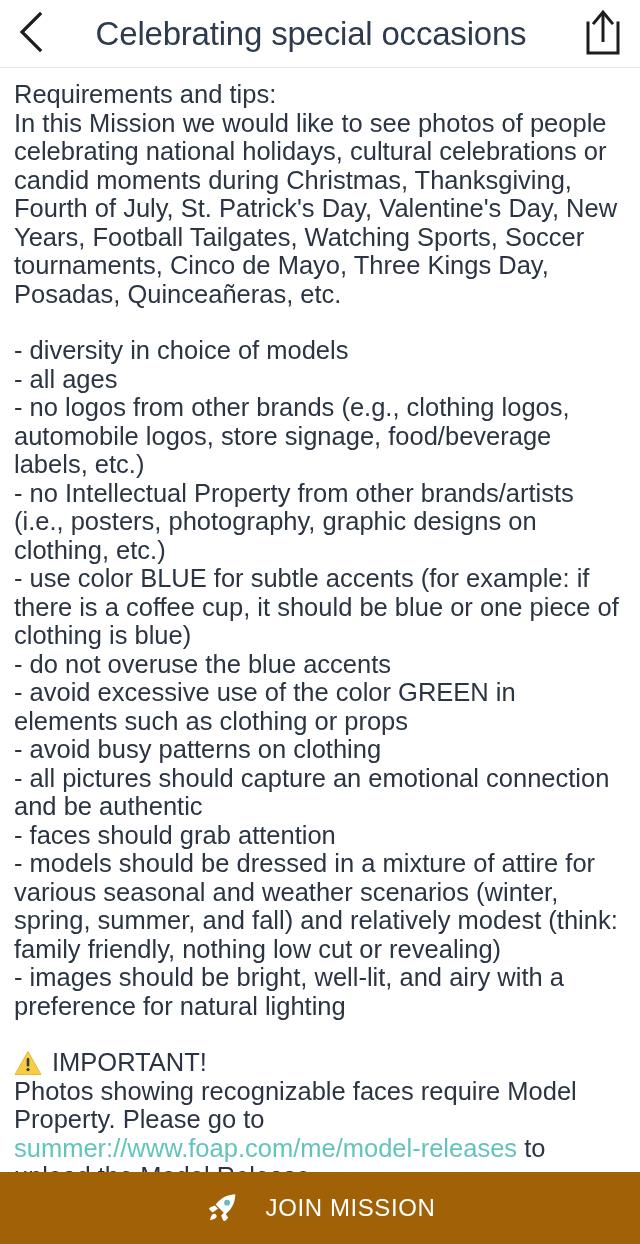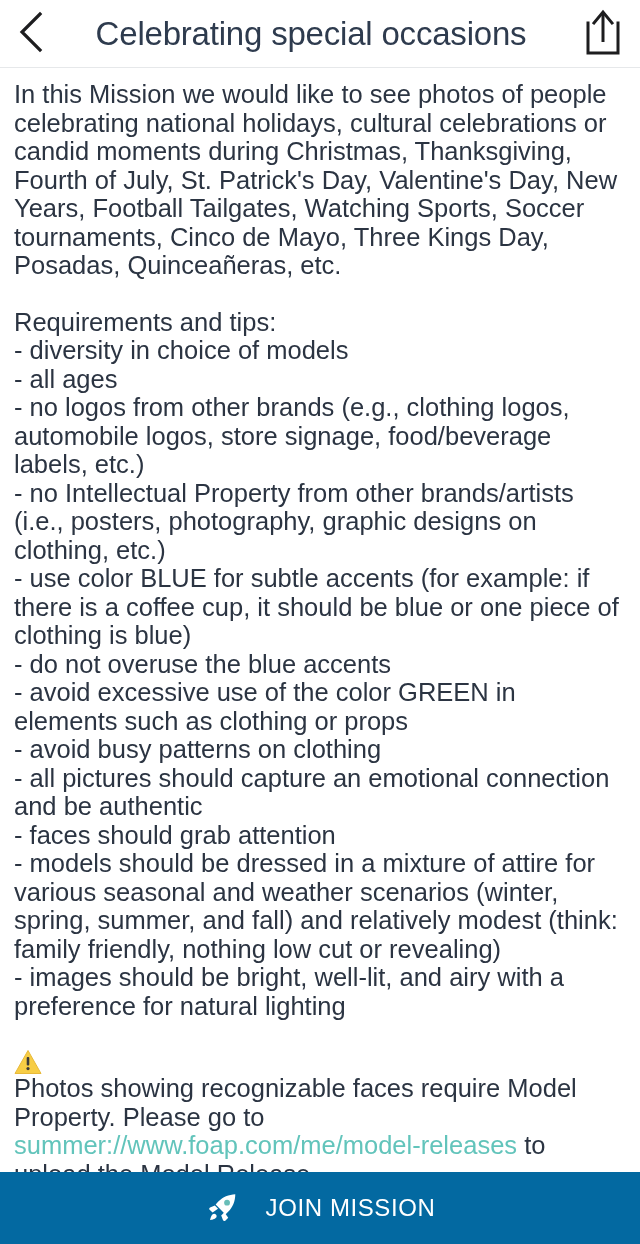--- a/index.html
+++ b/index.html
@@ -99,21 +99,21 @@
     cursor: pointer;
   }
 
   
   .join-bar {
     position: absolute;
     left: 0;
     bottom: 0;
     width: 640px;
     height: 72px;
-    background: #0369a1;
+    background: #a16207;
     display: flex;
     align-items: center;
     justify-content: center;
     gap: 27px;
     cursor: pointer;
   }
   .rocket-icon {
     width: 34px;
     height: 34px;
     display: block;
@@ -145,23 +145,23 @@
         <path d="M6,15 L6,45 L36,45 L36,15" fill="none" stroke="#1d1d1f" stroke-width="3" stroke-linecap="square"></path>
         <line x1="21" y1="5" x2="21" y2="34" stroke="#1d1d1f" stroke-width="3"></line>
         <polyline points="12,15 21,4 30,15" fill="none" stroke="#1d1d1f" stroke-width="3" stroke-linecap="square" stroke-linejoin="miter"></polyline>
       </svg>
     </span>
   </div>
 </div>
 
 <div class="content">
 
+  <p class="para">Requirements and tips:</p>
+
   <p class="para spacer-below">In this Mission we would like to see photos of people celebrating national holidays, cultural celebrations or candid moments during Christmas, Thanksgiving, Fourth of July, St. Patrick's Day, Valentine's Day, New Years, Football Tailgates, Watching Sports, Soccer tournaments, Cinco de Mayo, Three Kings Day, Posadas, Quinceañeras, etc.</p>
-
-  <p class="para">Requirements and tips:</p>
 
   <p class="para">- diversity in choice of models
 - all ages
 - no logos from other brands (e.g., clothing logos, automobile logos, store signage, food/beverage labels, etc.)
 - no Intellectual Property from other brands/artists (i.e., posters, photography, graphic designs on clothing, etc.)
 - use color BLUE for subtle accents (for example: if there is a coffee cup, it should be blue or one piece of clothing is blue)
 - do not overuse the blue accents
 - avoid excessive use of the color GREEN in elements such as clothing or props
 - avoid busy patterns on clothing
 - all pictures should capture an emotional connection and be authentic
@@ -171,20 +171,21 @@
 
   <div class="important-block">
     <div class="important-head">
       <span class="warn-icon">
         <svg width="28" height="26" viewBox="0 0 28 26" aria-hidden="true">
           <path d="M14,1.5 L27,24.5 L1,24.5 Z" fill="#f7cd45" stroke="#e8b93a" stroke-width="1" stroke-linejoin="round"></path>
           <rect x="12.7" y="8" width="2.6" height="8.4" fill="#3a3a3a" rx="1"></rect>
           <circle cx="14" cy="19.6" r="1.6" fill="#3a3a3a"></circle>
         </svg>
       </span>
+      <span>IMPORTANT!</span>
     </div>
     <p class="para"><span>Photos showing recognizable faces require Model Property. Please go to </span><a class="link" href="#">summer://www.foap.com/me/model-releases</a><span> to upload the Model Release.</span></p>
   </div>
 
 </div>
 
 <div class="join-bar">
   <span>
     <svg class="rocket-icon" viewBox="0 0 64 64" aria-hidden="true">
       <g fill="#ffffff">

